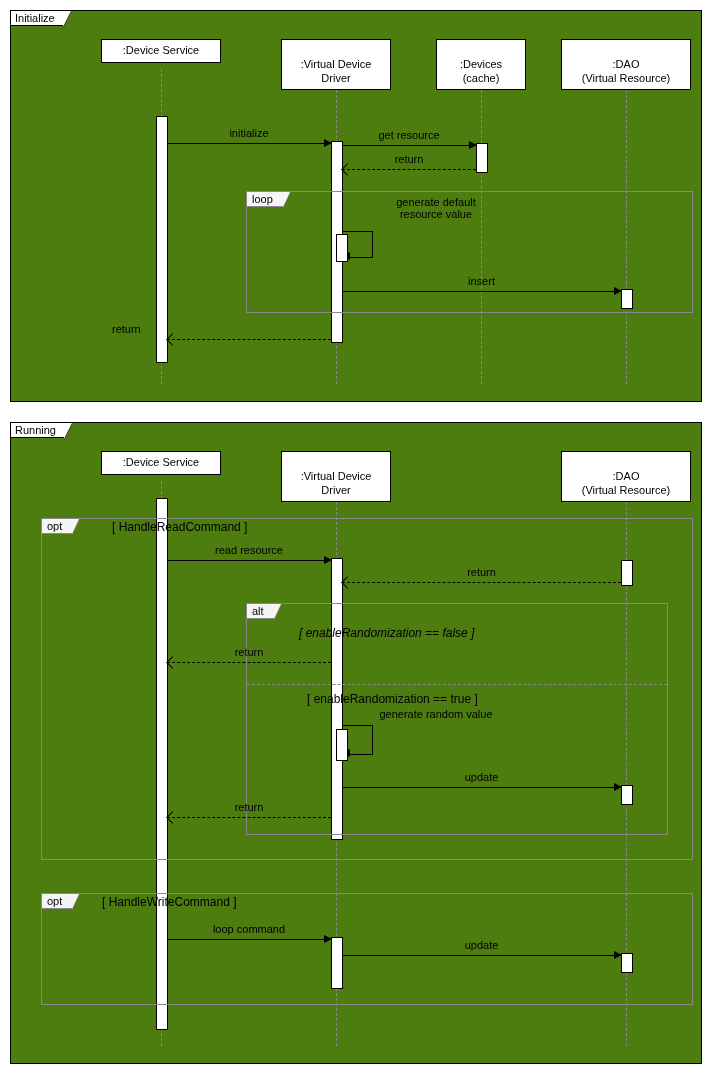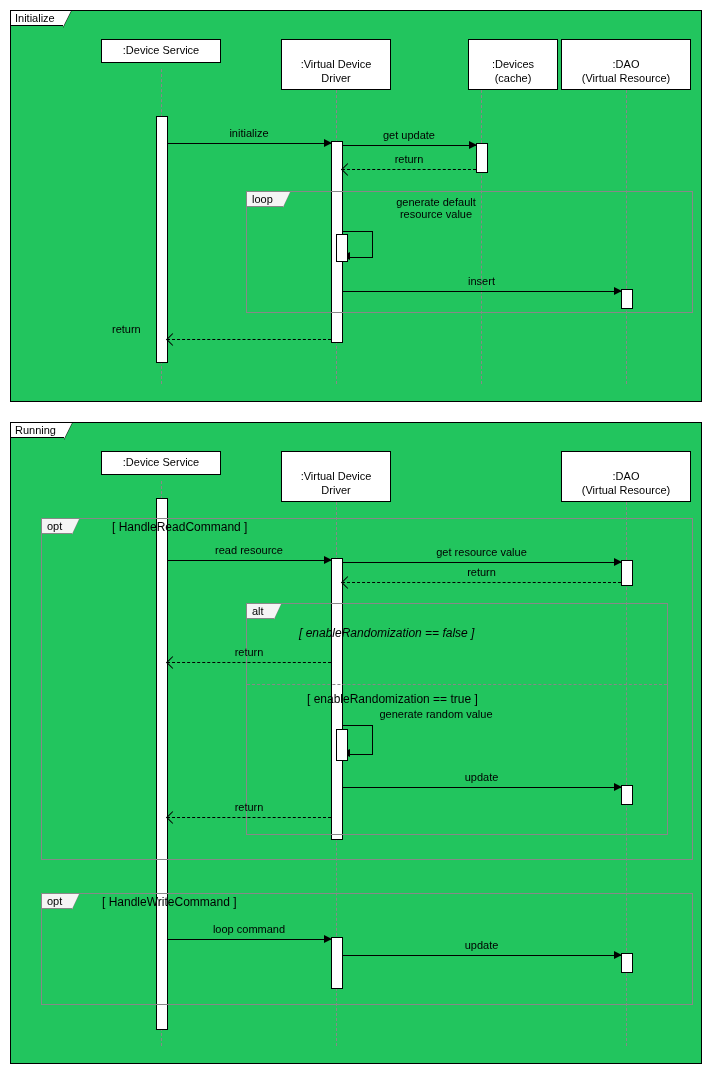--- a/index.html
+++ b/index.html
@@ -7,21 +7,21 @@
     padding: 10px;
     font-family: Verdana, Arial, sans-serif;
     font-size: 12px;
     background: #fff;
     color: #000;
   }
   .frame {
     border: 1px solid #000;
     position: relative;
     margin-bottom: 20px;
-    background: #22c55e;
+    background: #4d7c0f;
   }
   .frame-tab {
     position: absolute;
     top: -1px;
     left: -1px;
     border: 1px solid #000;
     border-top: 1px solid #000;
     padding: 1px 8px 1px 4px;
     font-size: 11px;
     background: #fff;
@@ -202,21 +202,21 @@
   </div>
   <div class="diagram" style="height:390px;">
 
     <div class="participant" style="left:90px; top:28px; width:120px;">
       <span>:Device Service</span>
     </div>
     <div class="participant" style="left:270px; top:28px; width:110px; white-space:pre-line;">
       <span>:Virtual Device
 Driver</span>
     </div>
-    <div class="participant" style="left:425px; top:28px; width:90px; white-space:pre-line;margin-left:32px;">
+    <div class="participant" style="left:425px; top:28px; width:90px; white-space:pre-line;">
       <span>:Devices
 (cache)</span>
     </div>
     <div class="participant" style="left:550px; top:28px; width:130px; white-space:pre-line;">
       <span>:DAO
 (Virtual Resource)</span>
     </div>
 
     <div class="lifeline" style="left:150px; top:58px; height:315px;"></div>
     <div class="lifeline" style="left:325px; top:64px; height:309px;"></div>
@@ -227,21 +227,21 @@
     <div class="activation" style="left:320px; top:130px; height:200px;"></div>
 
     <div class="msg" style="left:156px; top:118px; width:164px;">
       <div class="msg-label">initialize</div>
       <div class="msg-line"></div>
       <div class="arrow-r"></div>
     </div>
 
     <div class="activation" style="left:465px; top:132px; height:28px;"></div>
     <div class="msg" style="left:331px; top:120px; width:134px;">
-      <div class="msg-label">get update</div>
+      <div class="msg-label">get resource</div>
       <div class="msg-line"></div>
       <div class="arrow-r"></div>
     </div>
 
     <div class="msg" style="left:331px; top:144px; width:134px;">
       <div class="msg-label">return</div>
       <div class="msg-line dashed"></div>
       <div class="arrow-l open"></div>
     </div>
 
@@ -308,25 +308,20 @@
 
     <div class="activation" style="left:320px; top:135px; height:280px;"></div>
 
     <div class="msg" style="left:156px; top:123px; width:164px;">
       <div class="msg-label">read resource</div>
       <div class="msg-line"></div>
       <div class="arrow-r"></div>
     </div>
 
     <div class="activation" style="left:610px; top:137px; height:24px;"></div>
-    <div class="msg" style="left:331px; top:125px; width:279px;">
-      <div class="msg-label">get resource value</div>
-      <div class="msg-line"></div>
-      <div class="arrow-r"></div>
-    </div>
     <div class="msg" style="left:331px; top:145px; width:279px;">
       <div class="msg-label">return</div>
       <div class="msg-line dashed"></div>
       <div class="arrow-l open"></div>
     </div>
 
     <div class="fragment" style="left:235px; top:180px; width:420px; height:230px;">
       <div class="frag-tab">
         <span>alt</span>
       </div>

